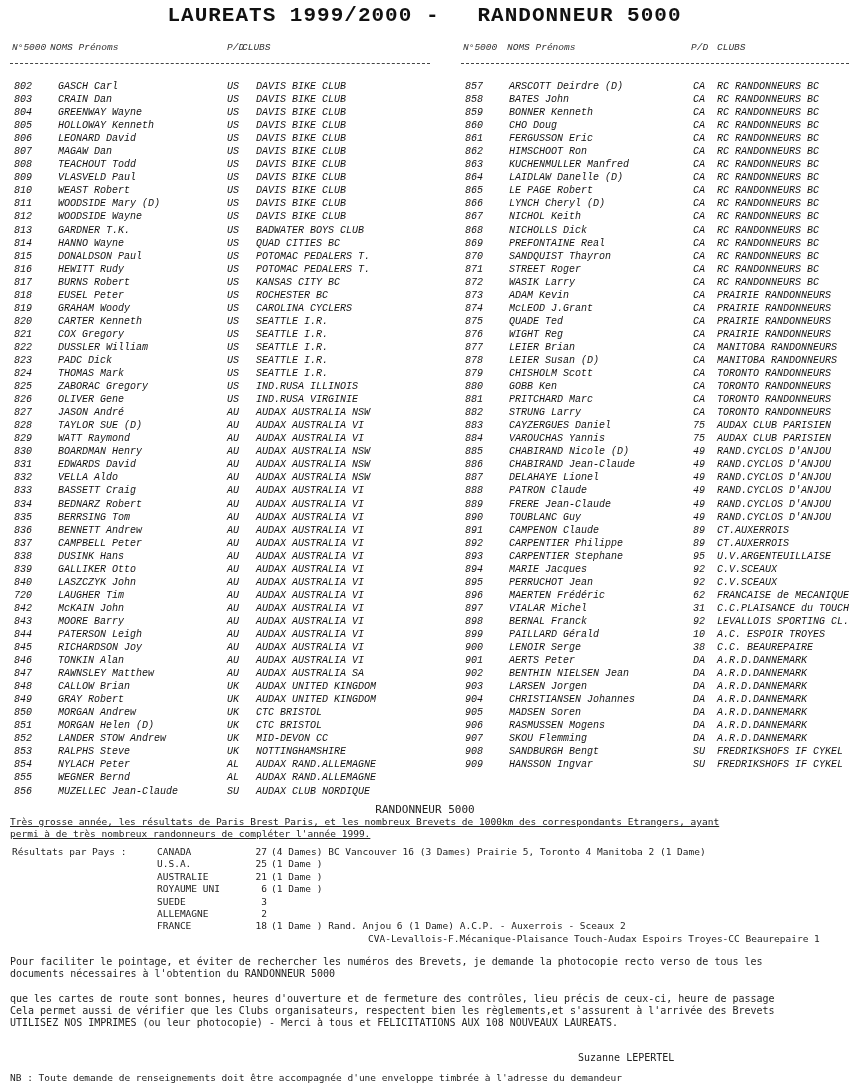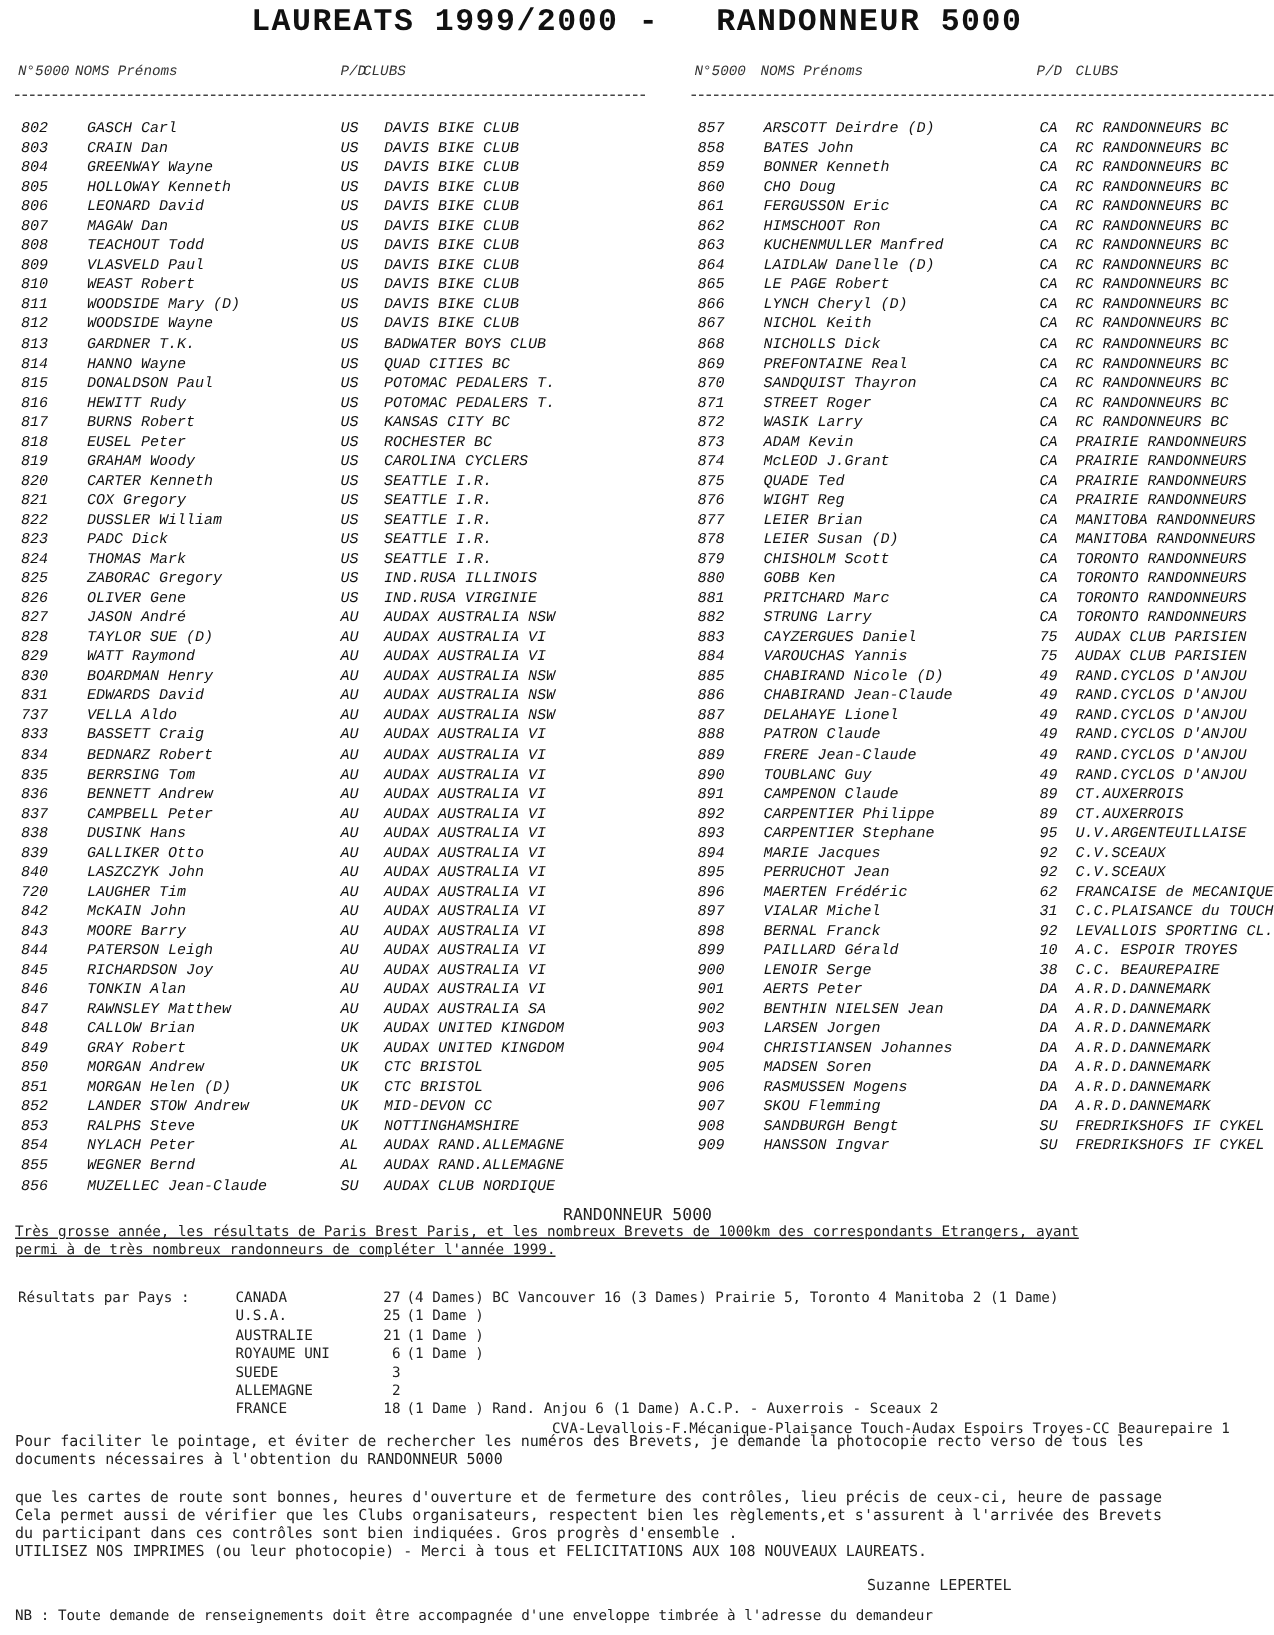--- a/index.html
+++ b/index.html
@@ -38,21 +38,21 @@
   .right .c-pd { left: 232px; }
   .right .c-club { left: 256px; }
   .hdr.l .h-num { left: 2px; } .hdr.l .h-name { left: 40px; }
   .hdr.l .h-pd { left: 217px; } .hdr.l .h-club { left: 228px; }
   .hdr.r .h-num { left: 2px; } .hdr.r .h-name { left: 46px; }
   .hdr.r .h-pd { left: 230px; } .hdr.r .h-club { left: 248px; }
 
   .summary { position: absolute; left: 10px; top: 803px; width: 830px; font-family: "DejaVu Sans Mono", monospace; font-size: 9.5px; color: #222; }
   .sum-title { text-align: center; font-size: 11px; margin-left: 0; }
   .sum-p { margin: 0; line-height: 12px; text-decoration: underline; }
-  .pays { position: relative; margin-top: 20px; height: 112px; text-decoration: underline; }
+  .pays { position: relative; margin-top: 6px; height: 112px; text-decoration: underline; }
   .pays-label { position: absolute; left: 2px; top: 0; }
   .pays-row { position: absolute; left: 147px; height: 12px; white-space: nowrap; }
   .pays-row span { position: absolute; top: 0; white-space: nowrap; }
   .pr-name { left: 0; } .pr-count { left: 90px; width: 20px; text-align: right; }
   .pr-detail { left: 114px; }
   .pays-cont { position: absolute; left: 358px; white-space: nowrap; }
   .para { position: absolute; left: 10px; width: 830px; font-family: "DejaVu Sans Mono", monospace; font-size: 10px; color: #222; line-height: 12px; }
   .sig { position: absolute; left: 578px; top: 1052px; font-family: "DejaVu Sans Mono", monospace; font-size: 10px; color: #222; }
   .nb { position: absolute; left: 10px; top: 1072px; font-family: "DejaVu Sans Mono", monospace; font-size: 9.5px; color: #222; text-align: center; }
 </style>
@@ -246,21 +246,21 @@
         <span class="c-pd">AU</span>
         <span class="c-club">AUDAX AUSTRALIA NSW</span>
       </div>
       <div class="row">
         <span class="c-num">831</span>
         <span class="c-name">EDWARDS David</span>
         <span class="c-pd">AU</span>
         <span class="c-club">AUDAX AUSTRALIA NSW</span>
       </div>
       <div class="row">
-        <span class="c-num">737</span>
+        <span class="c-num">832</span>
         <span class="c-name">VELLA Aldo</span>
         <span class="c-pd">AU</span>
         <span class="c-club">AUDAX AUSTRALIA NSW</span>
       </div>
       <div class="row">
         <span class="c-num">833</span>
         <span class="c-name">BASSETT Craig</span>
         <span class="c-pd">AU</span>
         <span class="c-club">AUDAX AUSTRALIA VI</span>
       </div>
@@ -781,18 +781,17 @@
 </div>
 
 <div class="para" style="top:956px">
   <div>Pour faciliter le pointage, et éviter de rechercher les numéros des Brevets, je demande la photocopie recto verso de tous les</div>
   <div>documents nécessaires à l'obtention du RANDONNEUR 5000</div>
 </div>
 
 <div class="para" style="top:993px">
   <div>que les cartes de route sont bonnes, heures d'ouverture et de fermeture des contrôles, lieu précis de ceux-ci, heure de passage</div>
   <div>Cela permet aussi de vérifier que les Clubs organisateurs, respectent bien les règlements,et s'assurent à l'arrivée des Brevets</div>
-  <div>du participant dans ces contrôles sont bien indiquées. Gros progrès d'ensemble .</div>
   <div>UTILISEZ NOS IMPRIMES (ou leur photocopie) - Merci à tous et FELICITATIONS AUX 108 NOUVEAUX LAUREATS.</div>
 </div>
 
 <div class="sig">Suzanne LEPERTEL</div>
 <div class="nb">NB : Toute demande de renseignements doit être accompagnée d'une enveloppe timbrée à l'adresse du demandeur</div>
 
 </body></html>

